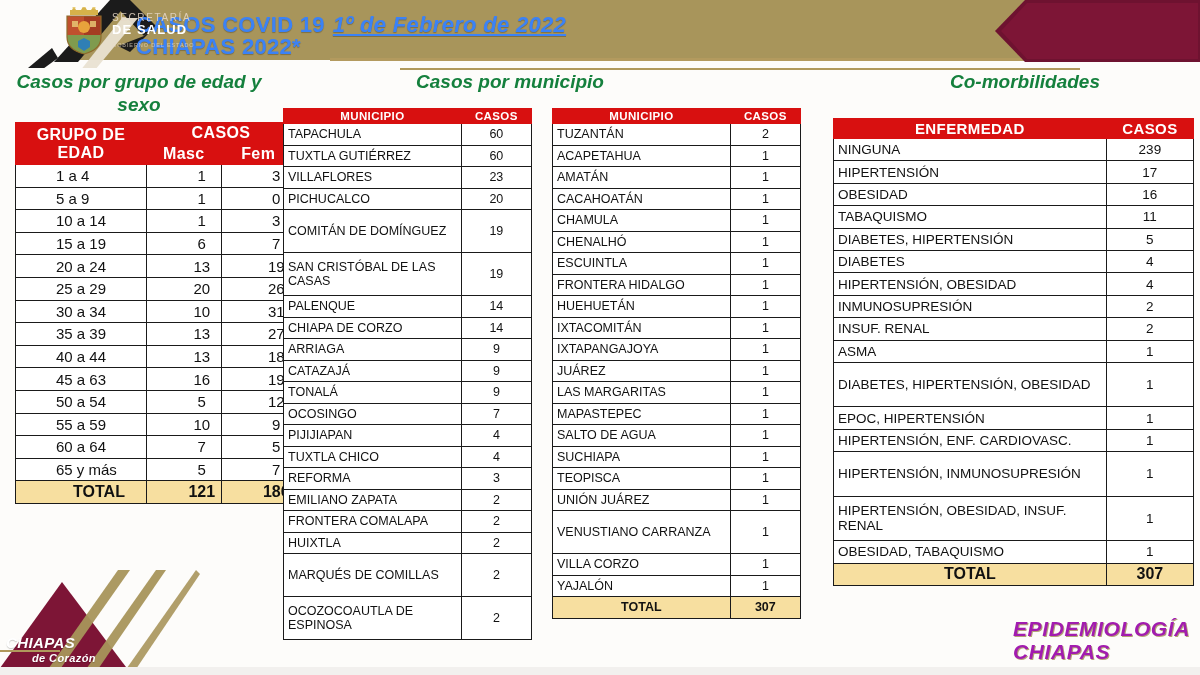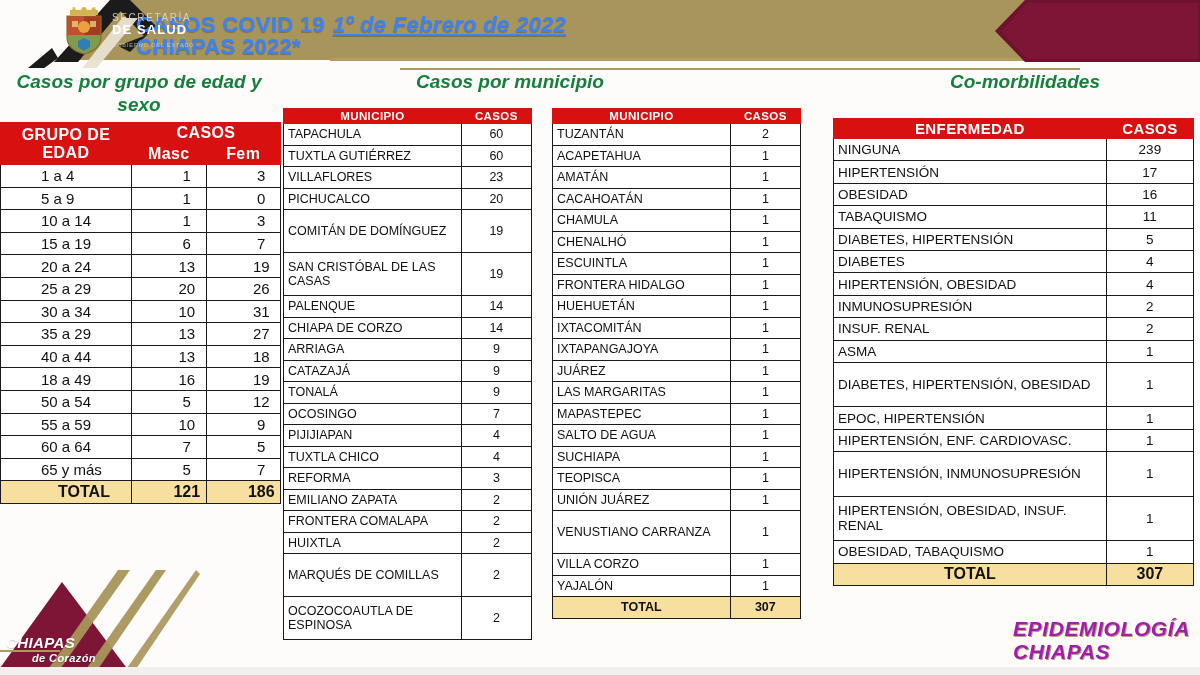--- a/index.html
+++ b/index.html
@@ -82,21 +82,21 @@
   .tbl thead th {
     background: #d81010; color: #fff; font-weight: bold;
     text-align: center; font-size: 14px; letter-spacing: .4px;
     border-color: #d81010;
   }
   .txt { text-align: left; }
   .num { text-align: center; }
   .total-row td { background: #f7dfa0; font-weight: bold; font-size: 15px; text-align: center; }
 
   
-  #tbl-edad { left: 0; top: 122px; width: 281px; }
+  #tbl-edad { left: 15px; top: 122px; width: 281px; }
   #tbl-edad thead th { font-size: 16px; }
   #tbl-edad tbody td { height: 22.6px; font-size: 15px; padding-left: 40px; }
   #tbl-edad .c-grp { width: 131px; }
   #tbl-edad .c-m, #tbl-edad .c-f { width: 55px; }
   #tbl-edad .total-row td { font-size: 16px; }
 
   
   .tbl-muni thead th { font-size: 11.5px; }
   .tbl-muni td { font-size: 12.5px; }
   #tbl-muni1 { left: 283px; top: 108px; width: 249px; }
@@ -241,31 +241,31 @@
           <td class="txt">25 a 29</td>
           <td class="num">20</td>
           <td class="num">26</td>
         </tr>
         <tr>
           <td class="txt">30 a 34</td>
           <td class="num">10</td>
           <td class="num">31</td>
         </tr>
         <tr>
-          <td class="txt">35 a 29</td>
+          <td class="txt">35 a 39</td>
           <td class="num">13</td>
           <td class="num">27</td>
         </tr>
         <tr>
           <td class="txt">40 a 44</td>
           <td class="num">13</td>
           <td class="num">18</td>
         </tr>
         <tr>
-          <td class="txt">18 a 49</td>
+          <td class="txt">45 a 63</td>
           <td class="num">16</td>
           <td class="num">19</td>
         </tr>
         <tr>
           <td class="txt">50 a 54</td>
           <td class="num">5</td>
           <td class="num">12</td>
         </tr>
         <tr>
           <td class="txt">55 a 59</td>

